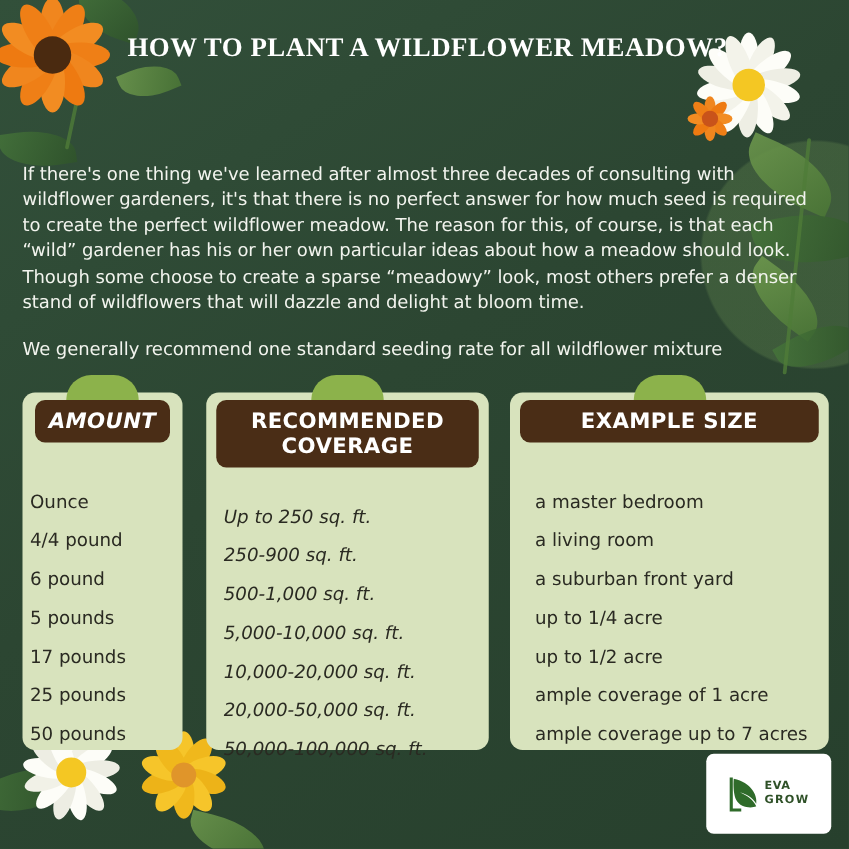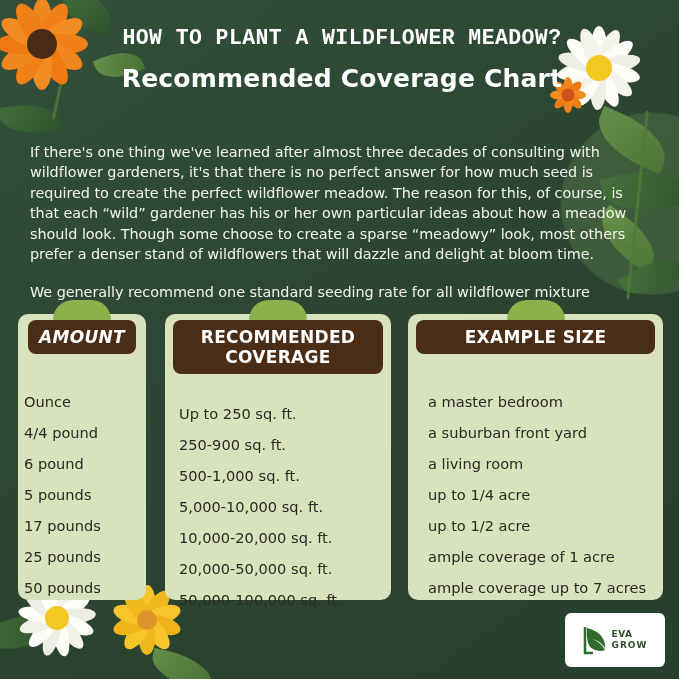--- a/index.html
+++ b/index.html
@@ -40,21 +40,21 @@
   .leaf.dark{background:linear-gradient(120deg,#46763a,#2f5429);opacity:.8;}
   .stem{position:absolute;background:#4f7c38;border-radius:2px;opacity:.8;}
 
   
   .title-band{
     position:absolute;left:66px;top:26px;width:552px;
     text-align:center;
   }
   .main-title{
     color:#ffffff;
-    font-family:Liberation Mono, monospace;
+    font-family:Liberation Serif, serif;
     font-weight:bold;
     font-size:21.5px;
     letter-spacing:.4px;
     margin:0 0 14px 0;
     white-space:nowrap;
   }
   .sub-title{
     color:#ffffff;
     font-weight:bold;
     font-size:25px;
@@ -63,21 +63,21 @@
     white-space:nowrap;
   }
   
   .body-copy{
     position:absolute;left:18px;top:130px;width:645px;
     color:#f2f4ee;
     font-size:14.4px;
     line-height:20.4px;
     letter-spacing:-.05px;
   }
-  .body-copy p{margin:12px;}
+  .body-copy p{margin:0;}
   .body-copy p + p{margin-top:18px;}
 
   
   .columns{
     position:absolute;left:18px;top:300px;width:645px;height:300px;
     display:flex;gap:0;
   }
   .col{position:relative;}
   .col.amount{width:128px;}
   .col.coverage{width:226px;margin-left:19px;}
@@ -107,28 +107,28 @@
     box-sizing:border-box;
   }
   .col.amount .hdr{left:10px;right:10px;font-style:italic;}
   .col.coverage .hdr{line-height:20px;padding:7px 4px;}
   .rows{
     position:absolute;left:0;right:0;top:0;
     color:#2a2a22;
     font-size:14.6px;
   }
   .col.amount .rows{top:86px;left:6px;}
-  .col.coverage .rows{top:98px;left:14px;}
+  .col.coverage .rows{top:98px;left:14px;font-style:italic;}
   .col.example .rows{top:86px;left:20px;}
   .rows div{height:31px;line-height:31px;white-space:nowrap;}
 
   
   .logo-box{
     position:absolute;right:14px;bottom:12px;
-    width:100px;height:54px;
+    width:100px;height:64px;
     background:#ffffff;
     border-radius:6px;
     display:flex;align-items:center;justify-content:center;
   }
   .logo-inner{display:flex;align-items:center;gap:3px;}
   .logo-mark{
     width:26px;height:30px;
     position:relative;
   }
   .logo-text{
@@ -238,21 +238,20 @@
       <div class="petal" style="width:17px;height:35px;background:#f6c52a;transform:translate(-50%,-100%) rotate(216deg);"></div>
       <div class="petal" style="width:17px;height:35px;background:#edb318;transform:translate(-50%,-100%) rotate(252deg);"></div>
       <div class="petal" style="width:17px;height:35px;background:#f6c52a;transform:translate(-50%,-100%) rotate(288deg);"></div>
       <div class="petal" style="width:17px;height:35px;background:#f0b81c;transform:translate(-50%,-100%) rotate(324deg);"></div>
     </div>
     <div class="center" style="width:20px;height:20px;background:#e0952a;"></div>
   </div>
 
   <div class="title-band">
     <h1 class="main-title">HOW TO PLANT A WILDFLOWER MEADOW?</h1>
-    <h2 class="sub-title">Recommended Coverage Chart</h2>
   </div>
 
   <div class="body-copy">
     <p>If there's one thing we've learned after almost three decades of consulting with wildflower gardeners, it's that there is no perfect answer for how much seed is required to create the perfect wildflower meadow. The reason for this, of course, is that each “wild” gardener has his or her own particular ideas about how a meadow should look. Though some choose to create a sparse “meadowy” look, most others prefer a denser stand of wildflowers that will dazzle and delight at bloom time.</p>
     <p>We generally recommend one standard seeding rate for all wildflower mixture</p>
   </div>
 
   <div class="columns">
 
     <div class="col amount">
@@ -287,22 +286,22 @@
         <div>50,000-100,000 sq. ft.</div>
       </div>
     </div>
 
     <div class="col example">
       <div class="panel"></div>
       <div class="tab-arc"></div>
       <div class="hdr">EXAMPLE SIZE</div>
       <div class="rows">
         <div>a master bedroom</div>
+        <div>a living room</div>
         <div>a suburban front yard</div>
-        <div>a living room</div>
         <div>up to 1/4 acre</div>
         <div>up to 1/2 acre</div>
         <div>ample coverage of 1 acre</div>
         <div>ample coverage up to 7 acres</div>
       </div>
     </div>
   </div>
 
   <div class="logo-box">
     <div class="logo-inner">

